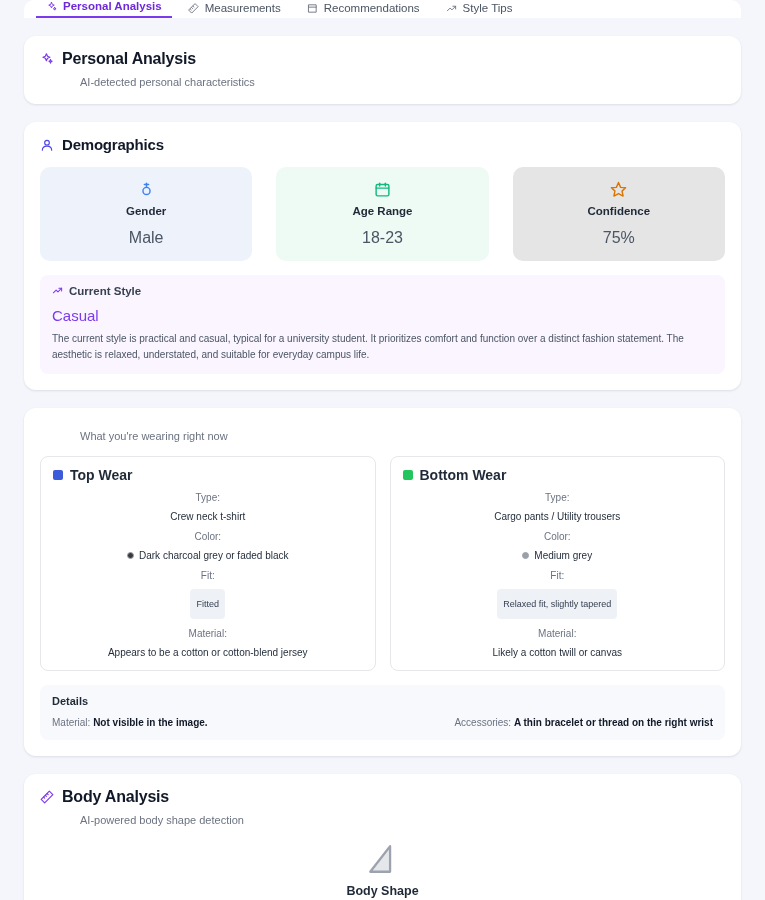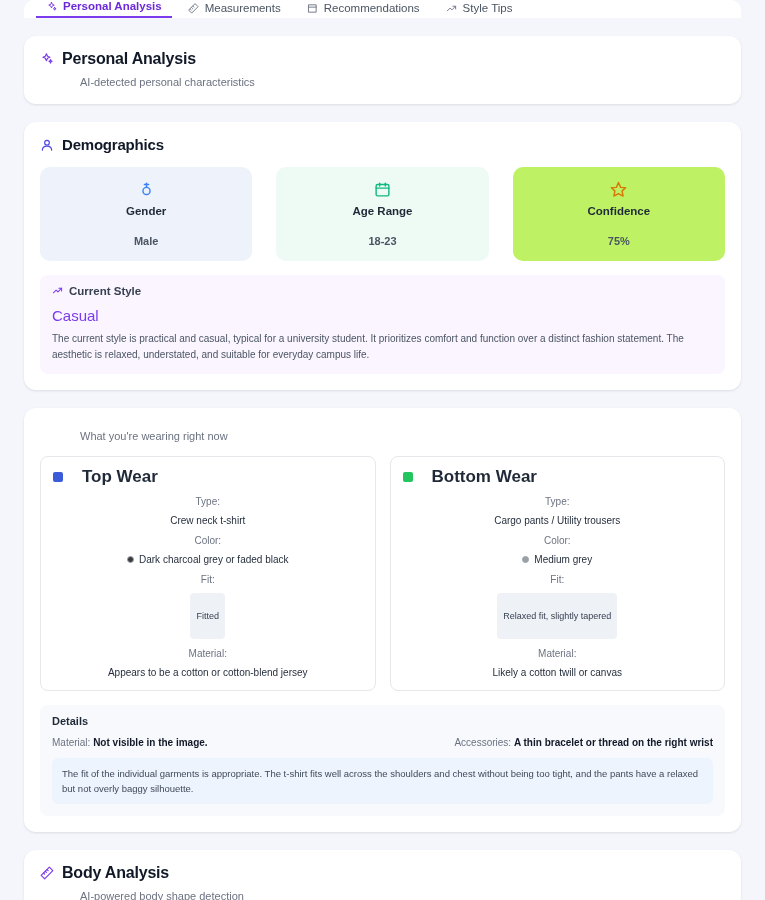--- a/index.html
+++ b/index.html
@@ -81,24 +81,24 @@
     margin-top: 14px;
   }
   .demo-box {
     border-radius: 10px;
     padding: 12px 8px 14px 8px;
     text-align: center;
   }
   .demo-box .dicon { height: 20px; margin-bottom: 6px; display:flex; align-items:center; justify-content:center;}
   .demo-box .dicon svg { width: 17px; height: 17px; }
   .demo-label { font-size: 11.5px; font-weight: bold; color: #1f2937; }
-  .demo-value { font-size: 11px; color: #4b5563; margin-top: 18px; font-weight: bold; }
+  .demo-value { font-size: 16px; color: #4b5563; margin-top: 12px; }
   .db-blue { background: #eef2fb; }
   .db-green { background: #eefaf4; }
-  .db-amber { background: #bef264; }
+  .db-amber { background: #e5e5e5; }
 
   .style-box {
     margin-top: 14px;
     background: #faf5ff;
     border-radius: 8px;
     padding: 10px 12px 12px 12px;
   }
   .style-head {
     display: flex; gap: 6px;
     font-size: 11.5px; font-weight: bold; color: #374151;
@@ -112,36 +112,36 @@
     display: grid;
     grid-template-columns: 1fr 1fr;
     gap: 14px;
     margin-top: 14px;
   }
   .wear {
     border: 1px solid #e5e7eb;
     border-radius: 8px;
     padding: 10px 12px 12px 12px;
   }
-  .wear-head { display: flex; align-items: center; gap: 19px; font-size: 17px; font-weight: bold; color: #1f2937; }
+  .wear-head { display: flex; align-items: center; gap: 7px; font-size: 14px; font-weight: bold; color: #1f2937; }
   .sw { width: 10px; height: 10px; border-radius: 2px; display: inline-block; }
   .row {
     display: flex; align-items: center; justify-content: space-between;
     margin-top: 9px; font-size: 10px; gap: 8px; flex-direction: column;
   }
   .row .k { color: #6b7280; }
   .row .v { color: #1f2937; text-align: right; }
   .v-dot { display: inline-flex; align-items: center; gap: 5px; }
   .dot {
     width: 7px; height: 7px; border-radius: 50%;
     border: 1px solid #9ca3af; display: inline-block;
   }
   .chip {
     background: #eef2f7; color: #374151;
-    font-size: 9px; border-radius: 4px; padding: 18px 6px;
+    font-size: 9px; border-radius: 4px; padding: 10px 6px;
   }
 
   .details {
     margin-top: 14px;
     background: #f7f9fc;
     border-radius: 8px;
     padding: 10px 12px 12px 12px;
   }
   .details-h { font-size: 11px; font-weight: bold; color: #1f2937; }
   .details-row { display: flex; justify-content: space-between; margin-top: 10px; font-size: 10px; gap: 12px; }
@@ -345,21 +345,20 @@
     </div>
 
     <div class="details">
       <div class="details-h">Details</div>
       <div class="details-row">
         <span><span class="k">Material:</span>
           <span class="v">Not visible in the image.</span></span>
         <span><span class="k">Accessories:</span>
           <span class="v">A thin bracelet or thread on the right wrist</span></span>
       </div>
-      <div class="note">The fit of the individual garments is appropriate. The t-shirt fits well across the shoulders and chest without being too tight, and the pants have a relaxed but not overly baggy silhouette.</div>
     </div>
   </div>
 
   <div class="card">
     <div class="card-title lg">
       <span class="ttl-icon">
         <svg viewBox="0 0 24 24" fill="none" stroke="#7c3aed" stroke-width="2" stroke-linecap="round" stroke-linejoin="round">
             <path d="M16 2l6 6L8 22l-6-6z"></path>
             <path d="M12 6l2 2"></path>
             <path d="M9 9l2 2"></path>

